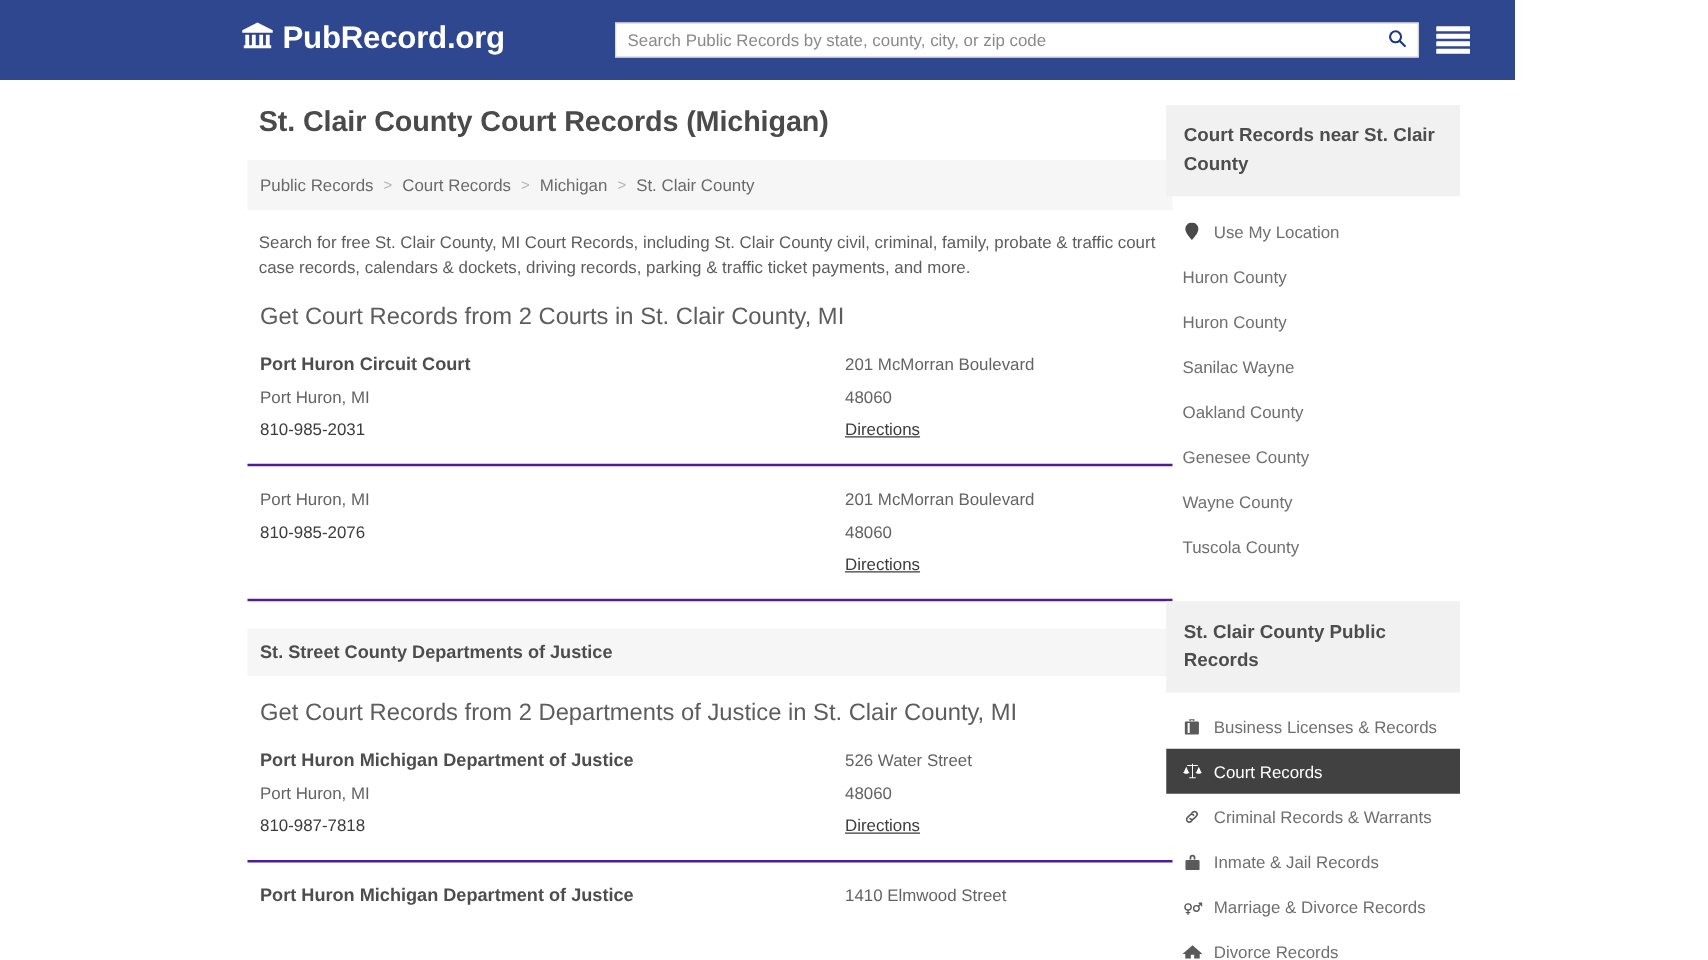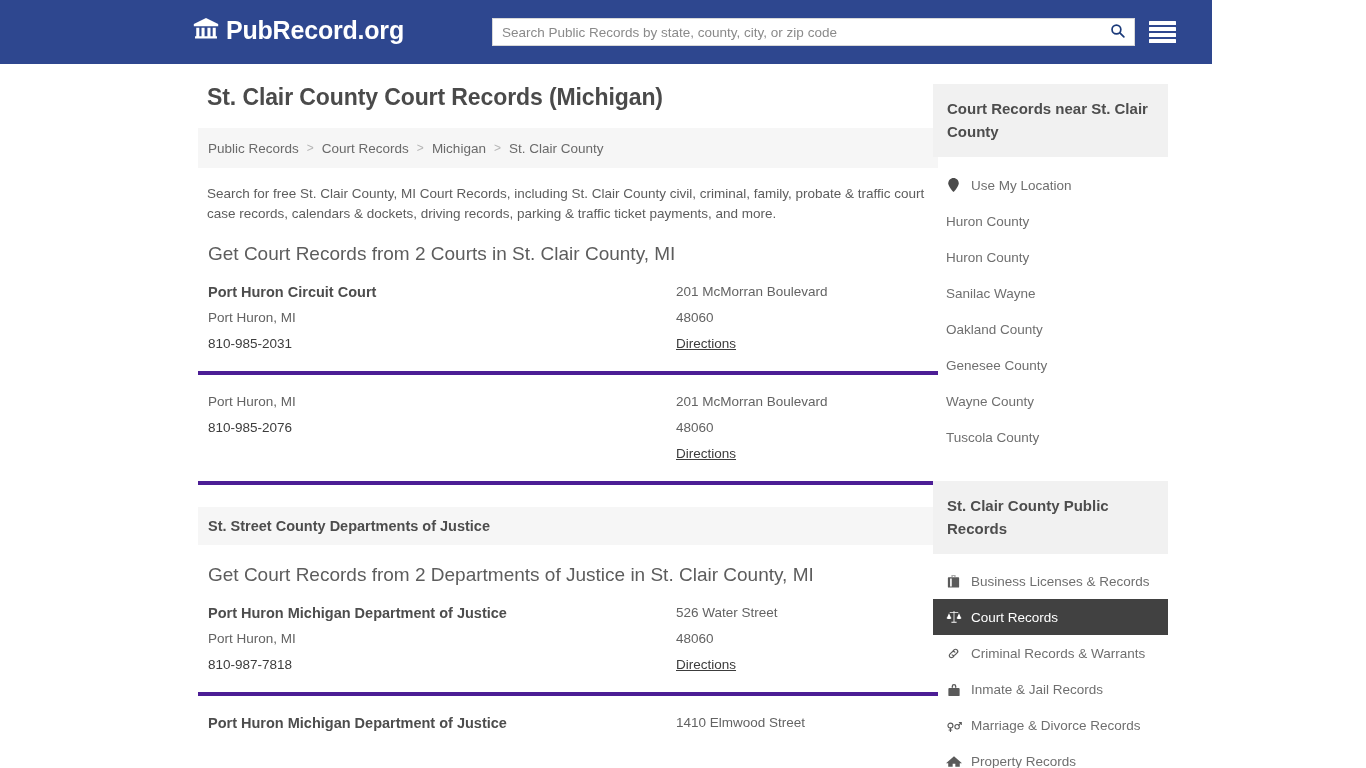--- a/index.html
+++ b/index.html
@@ -151,21 +151,21 @@
   }
   .section-sub {
     font-size: 19px;
     color: #5d5d5d;
     margin: 19px 0 0 10px;
   }
 
   .listing {
     display: flex;
     padding: 14px 10px 14px 10px;
-    border-bottom: 4px solid #4c1d95;
+    border-bottom: 2px solid #4c1d95;
   }
   .listing:last-child { border-bottom: none; }
   .listing .left { width: 468px; flex: 0 0 468px; }
   .listing .right { flex: 1; }
   .l-name {
     font-size: 14.5px;
     font-weight: bold;
     color: #4d4d4d;
     line-height: 26px;
     text-decoration: none;
@@ -457,21 +457,21 @@
           </a>
             </li>
 
           <li>
               <a class="side-item" href="#">
             <span class="ico">
               <svg viewBox="0 0 576 512" width="16" height="15" fill="#5a5a5a">
                     <path d="M288 64 0 320h80v128h160V336h96v112h160V320h80L288 64z"></path>
                   </svg>
             </span>
-            <span>Property Records</span>
+            <span>Divorce Records</span>
           </a>
             </li>
         </ul>
       </div>
 
     </div>
 
   </div>
 </div>
 

